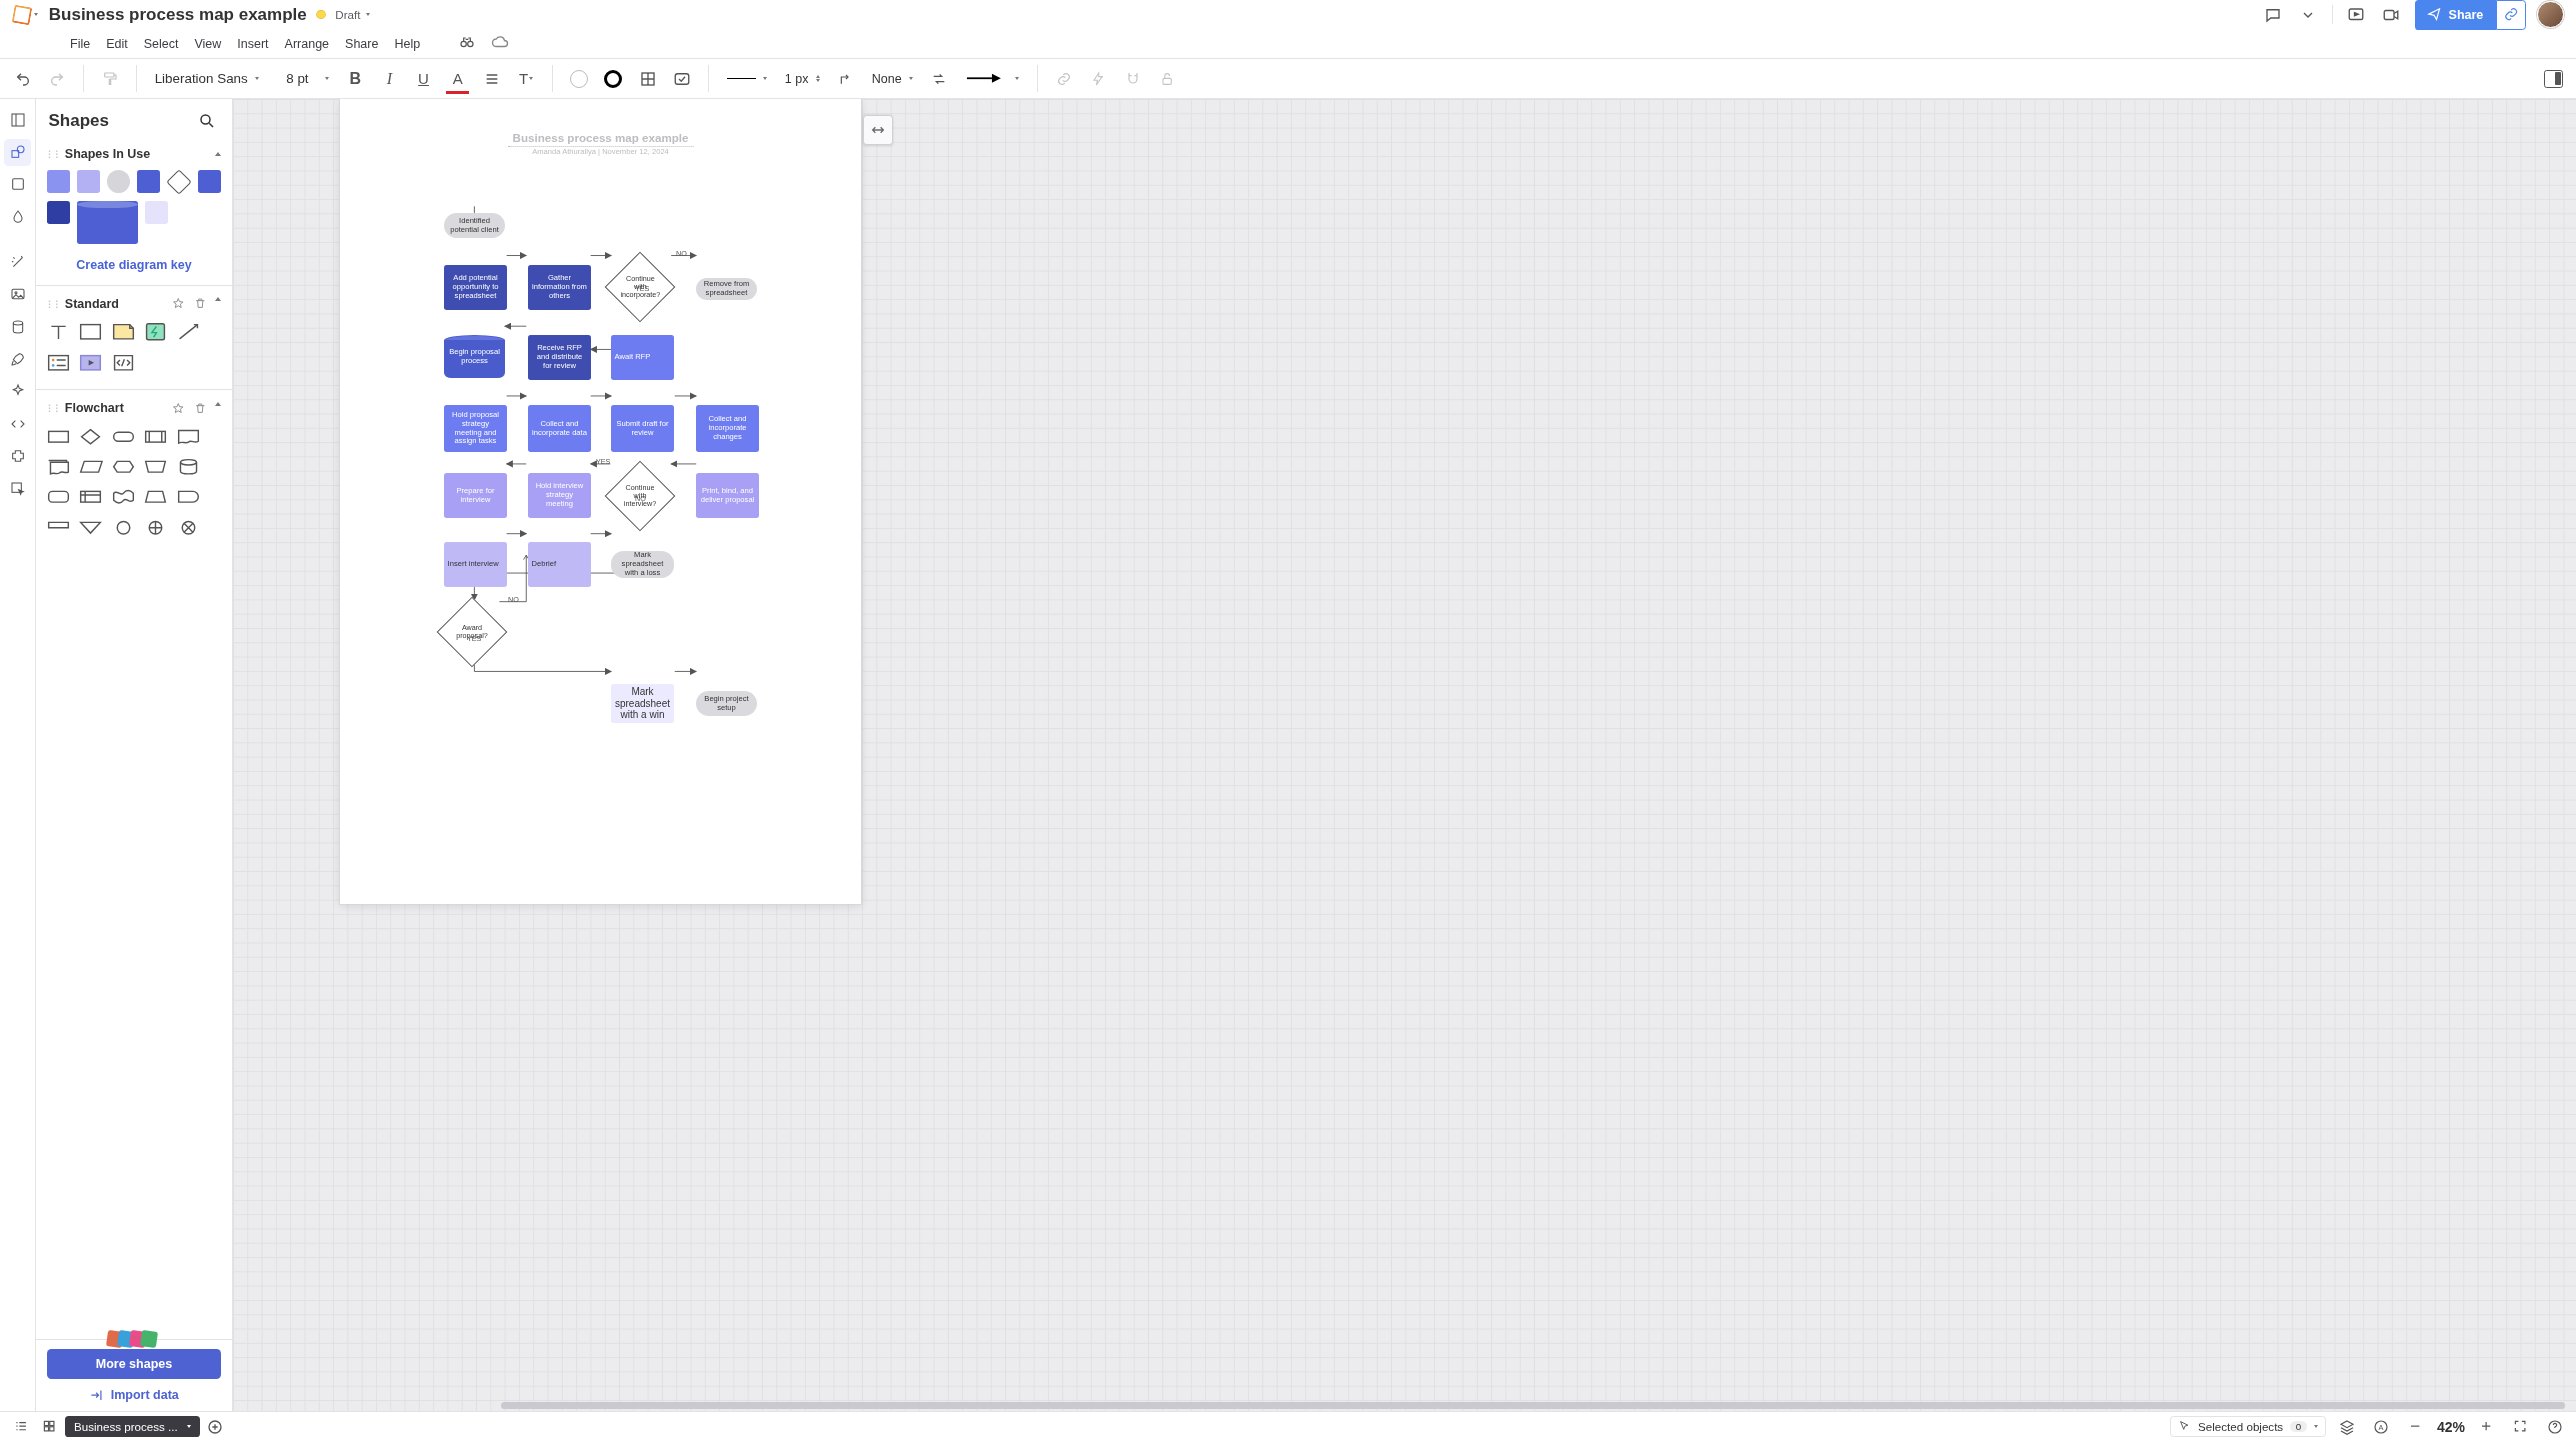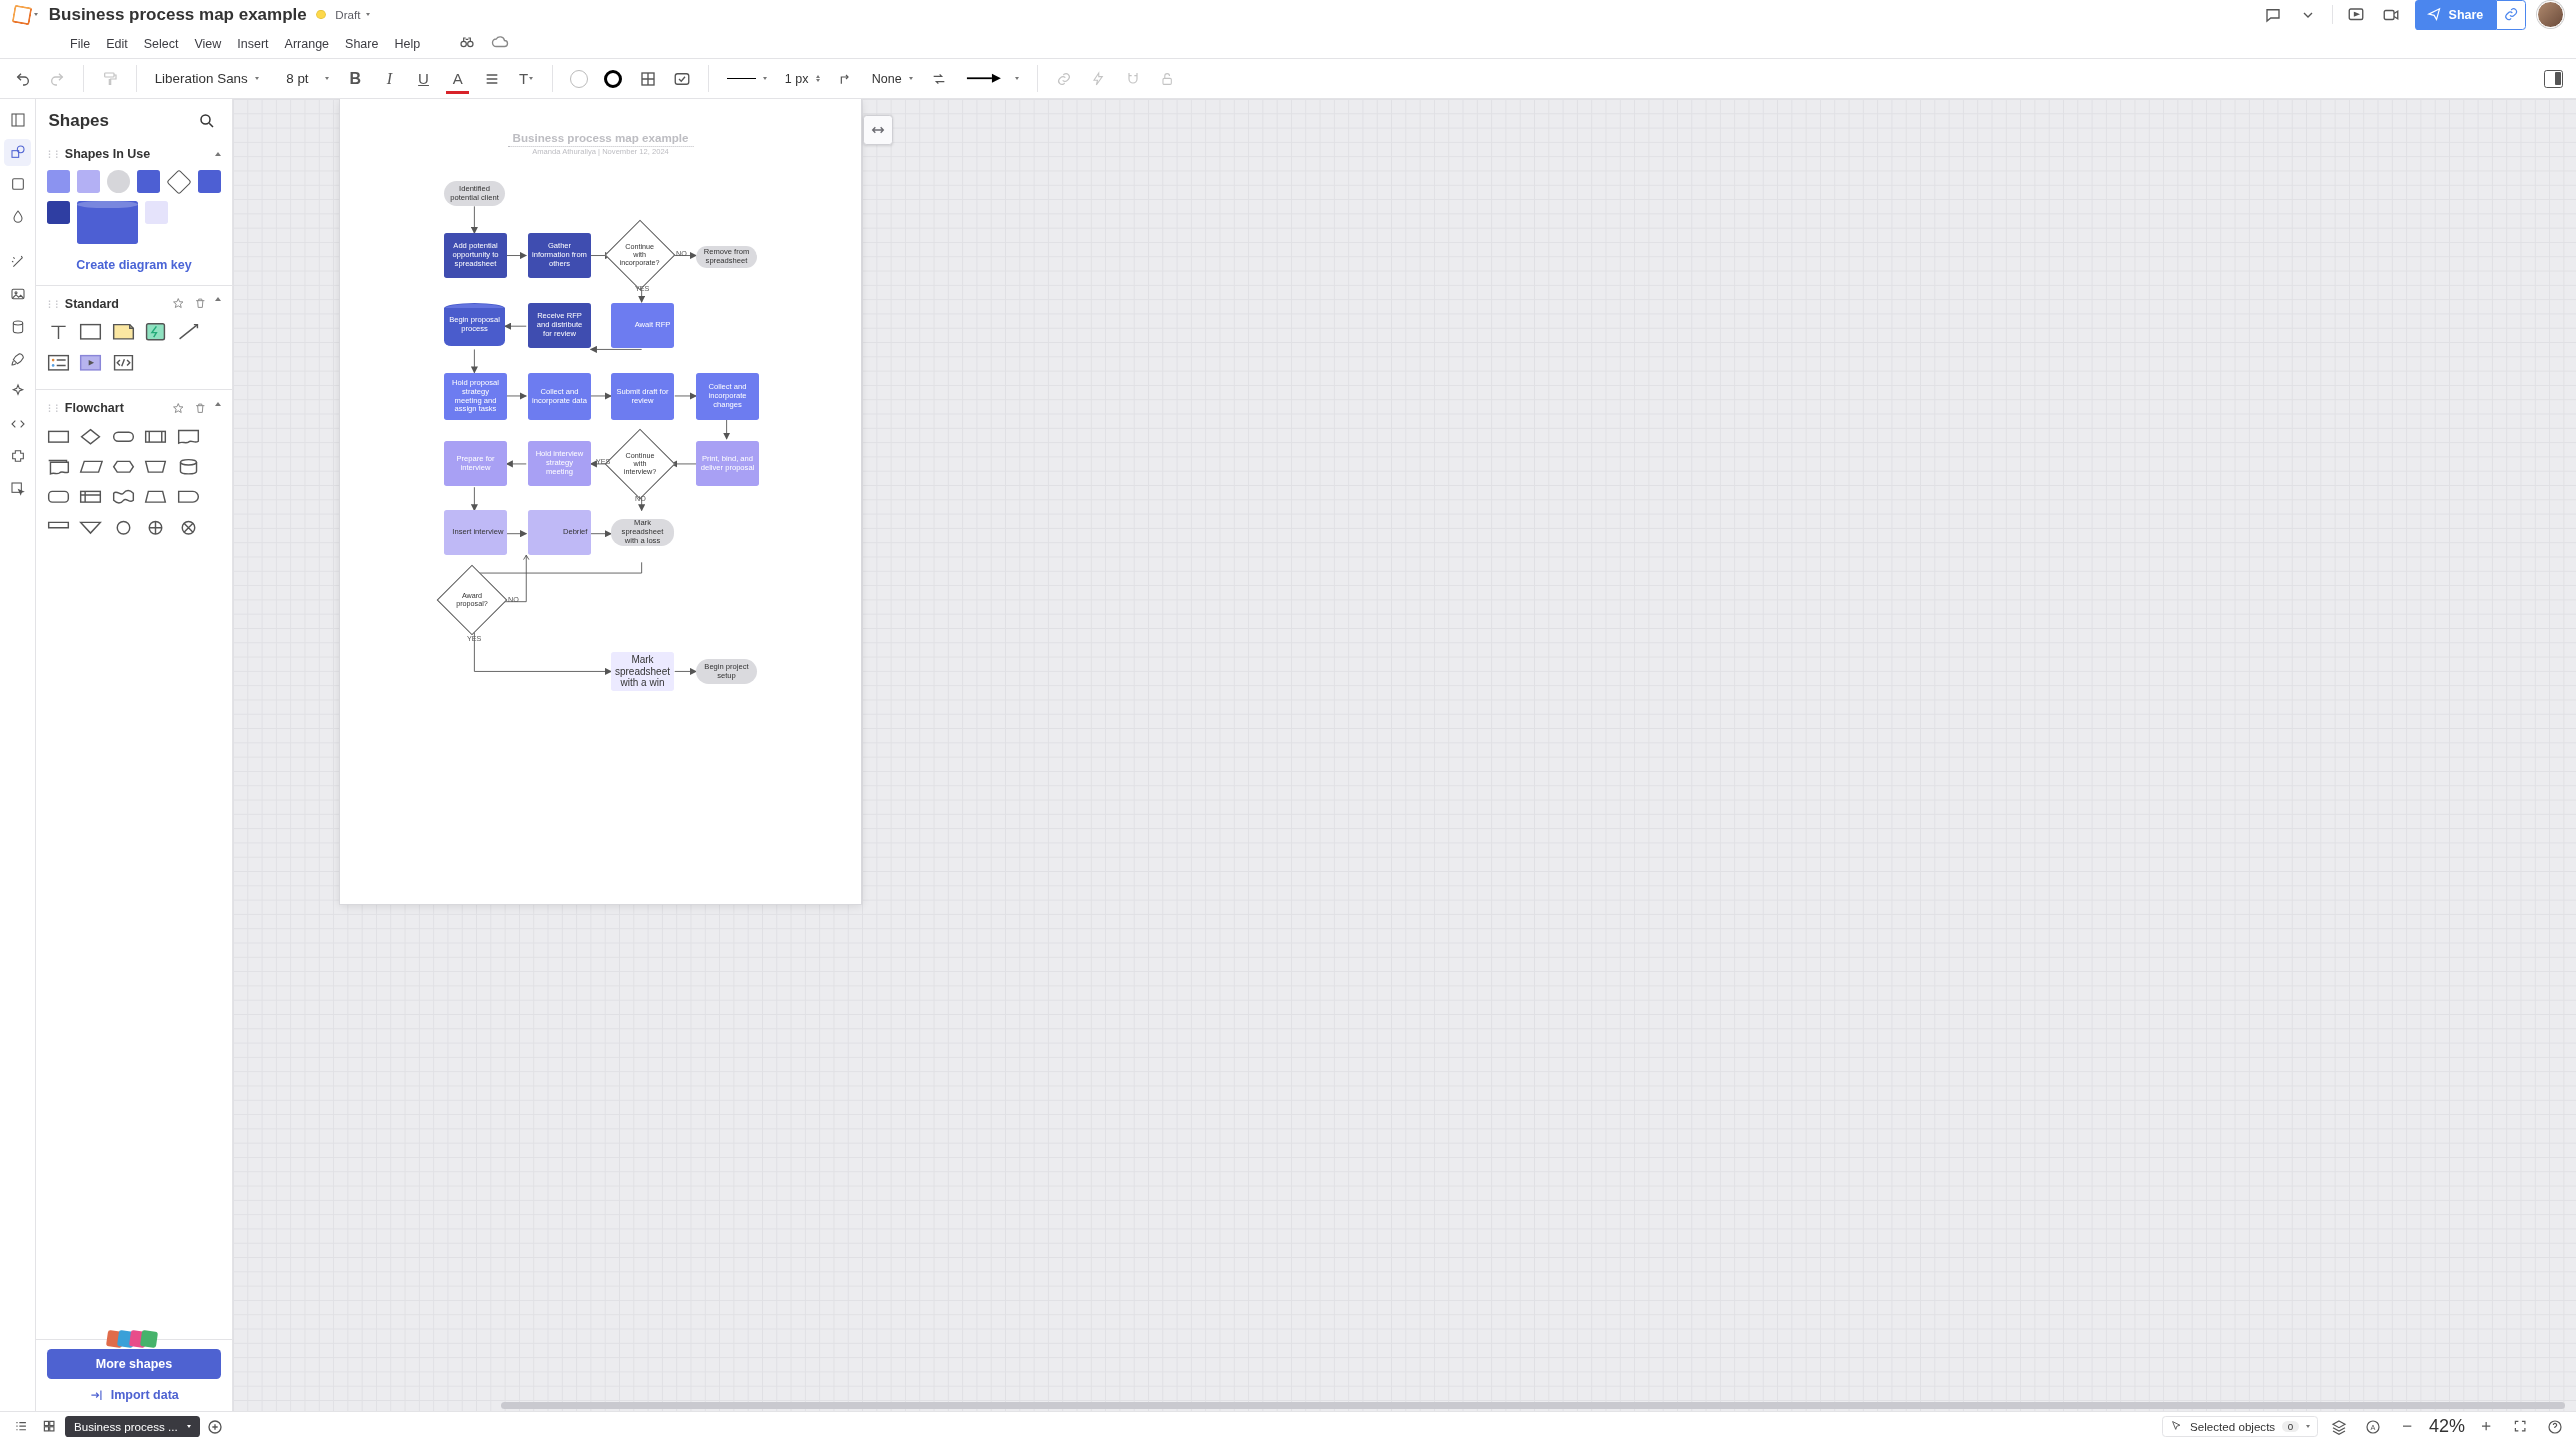--- a/index.html
+++ b/index.html
@@ -96,21 +96,21 @@
 
   
   .canvas-wrap{flex:1;position:relative;background:var(--canvas-bg);overflow:hidden;}
   .canvas-grid{position:absolute;inset:0;background-image:linear-gradient(#e0e0e4 0.9px,transparent 0.9px),linear-gradient(90deg,#e0e0e4 0.9px,transparent 0.9px);background-size:14.3px 14.3px;}
   .page{position:absolute;left:107px;top:0;width:521px;height:805px;background:#fff;box-shadow:0 0 0 0.9px #d8d8dc,0 1.8px 9px rgba(0,0,0,.12);}
   .page-title{position:absolute;left:50%;top:32px;transform:translateX(-50%);font-weight:700;color:#bdbdc2;font-size:11.6px;border-bottom:0.9px dotted #bdbdc2;padding:0 5.4px 1.8px;}
   .page-sub{position:absolute;left:50%;top:48px;transform:translateX(-50%);font-size:7.6px;color:#bdbdc2;}
   .swap-btn{position:absolute;right:-32px;top:16px;width:30px;height:30px;border:0.9px solid #cfcfd4;border-radius:3.6px;background:#fafafc;display:flex;align-items:center;justify-content:center;color:#6a6a70;box-shadow:0 0.9px 2.7px rgba(0,0,0,.12);}
   .hbar{position:absolute;left:268px;right:10.7px;bottom:1.8px;height:7.2px;background:#c9c9cf;border-radius:3.6px;}
 
-  .node{position:absolute;display:flex;align-items:center;justify-content:flex-end;text-align:center;line-height:1.15;padding:3.6px;}
+  .node{position:absolute;display:flex;align-items:center;justify-content:flex-start;text-align:center;line-height:1.15;padding:3.6px;margin-top:32px;}
   .node.box{border-radius:2.7px;}
   .c-dark{background:#3f4db0;color:#fff;font-size:7.6px;}
   .c-mid{background:#6d7cf0;color:#fff;font-size:7.6px;}
   .c-light{background:#a8a0f4;color:#fff;font-size:7.6px;}
   .c-pale{background:#bfb9f6;color:#333;font-size:7.6px;}
   .c-lite{background:#eceaff;color:#333;font-size:10px;}
   .pill{background:#dadade;color:#333;font-size:7.6px;border-radius:12.5px;}
   .diamond{width:50px;height:50px;}
   .diamond .drot{position:absolute;inset:0;border:0.9px solid #555;background:#fff;transform:rotate(45deg);}
   .diamond .dtxt{position:relative;font-size:7.2px;color:#333;z-index:1;line-height:1.1;padding:0 1.8px;}
@@ -125,21 +125,21 @@
   svg.edges path{stroke:#555;stroke-width:1;fill:none;}
   svg.edges marker path{fill:#555;stroke:none;}
 
   
   .status{height:30px;border-top:0.9px solid var(--border);display:flex;align-items:center;padding:0 9px;gap:3px;}
   .tab-pill{display:flex;align-items:center;gap:9px;background:#3a3a40;color:#fff;padding:3.6px 9px;border-radius:3.6px;font-size:11.6px;max-width:152px;}
   .tab-pill span{overflow:hidden;text-overflow:ellipsis;white-space:nowrap;}
   .status .s-right{margin-left:auto;display:flex;align-items:center;gap:9px;}
   .sel-pill{display:flex;align-items:center;gap:7.2px;border:0.9px solid var(--border);border-radius:3.6px;padding:2.7px 7.2px;font-size:11.6px;}
   .sel-count{background:#eee;border-radius:7.2px;padding:0 5.4px;font-size:9.8px;}
-  .zoom{font-size:18px;font-weight:400;}
+  .zoom{font-size:14px;font-weight:700;}
 
   
   .chev{width:0;height:0;border-left:3.6px solid transparent;border-right:3.6px solid transparent;border-top:4.5px solid #777;display:inline-block;}
   .chev.up{transform:rotate(180deg);}
   .chev.sm{border-left-width:2.7px;border-right-width:2.7px;border-top-width:3.6px;}
 </style>
 </head>
 <body>
 
 <div class="titlebar">

